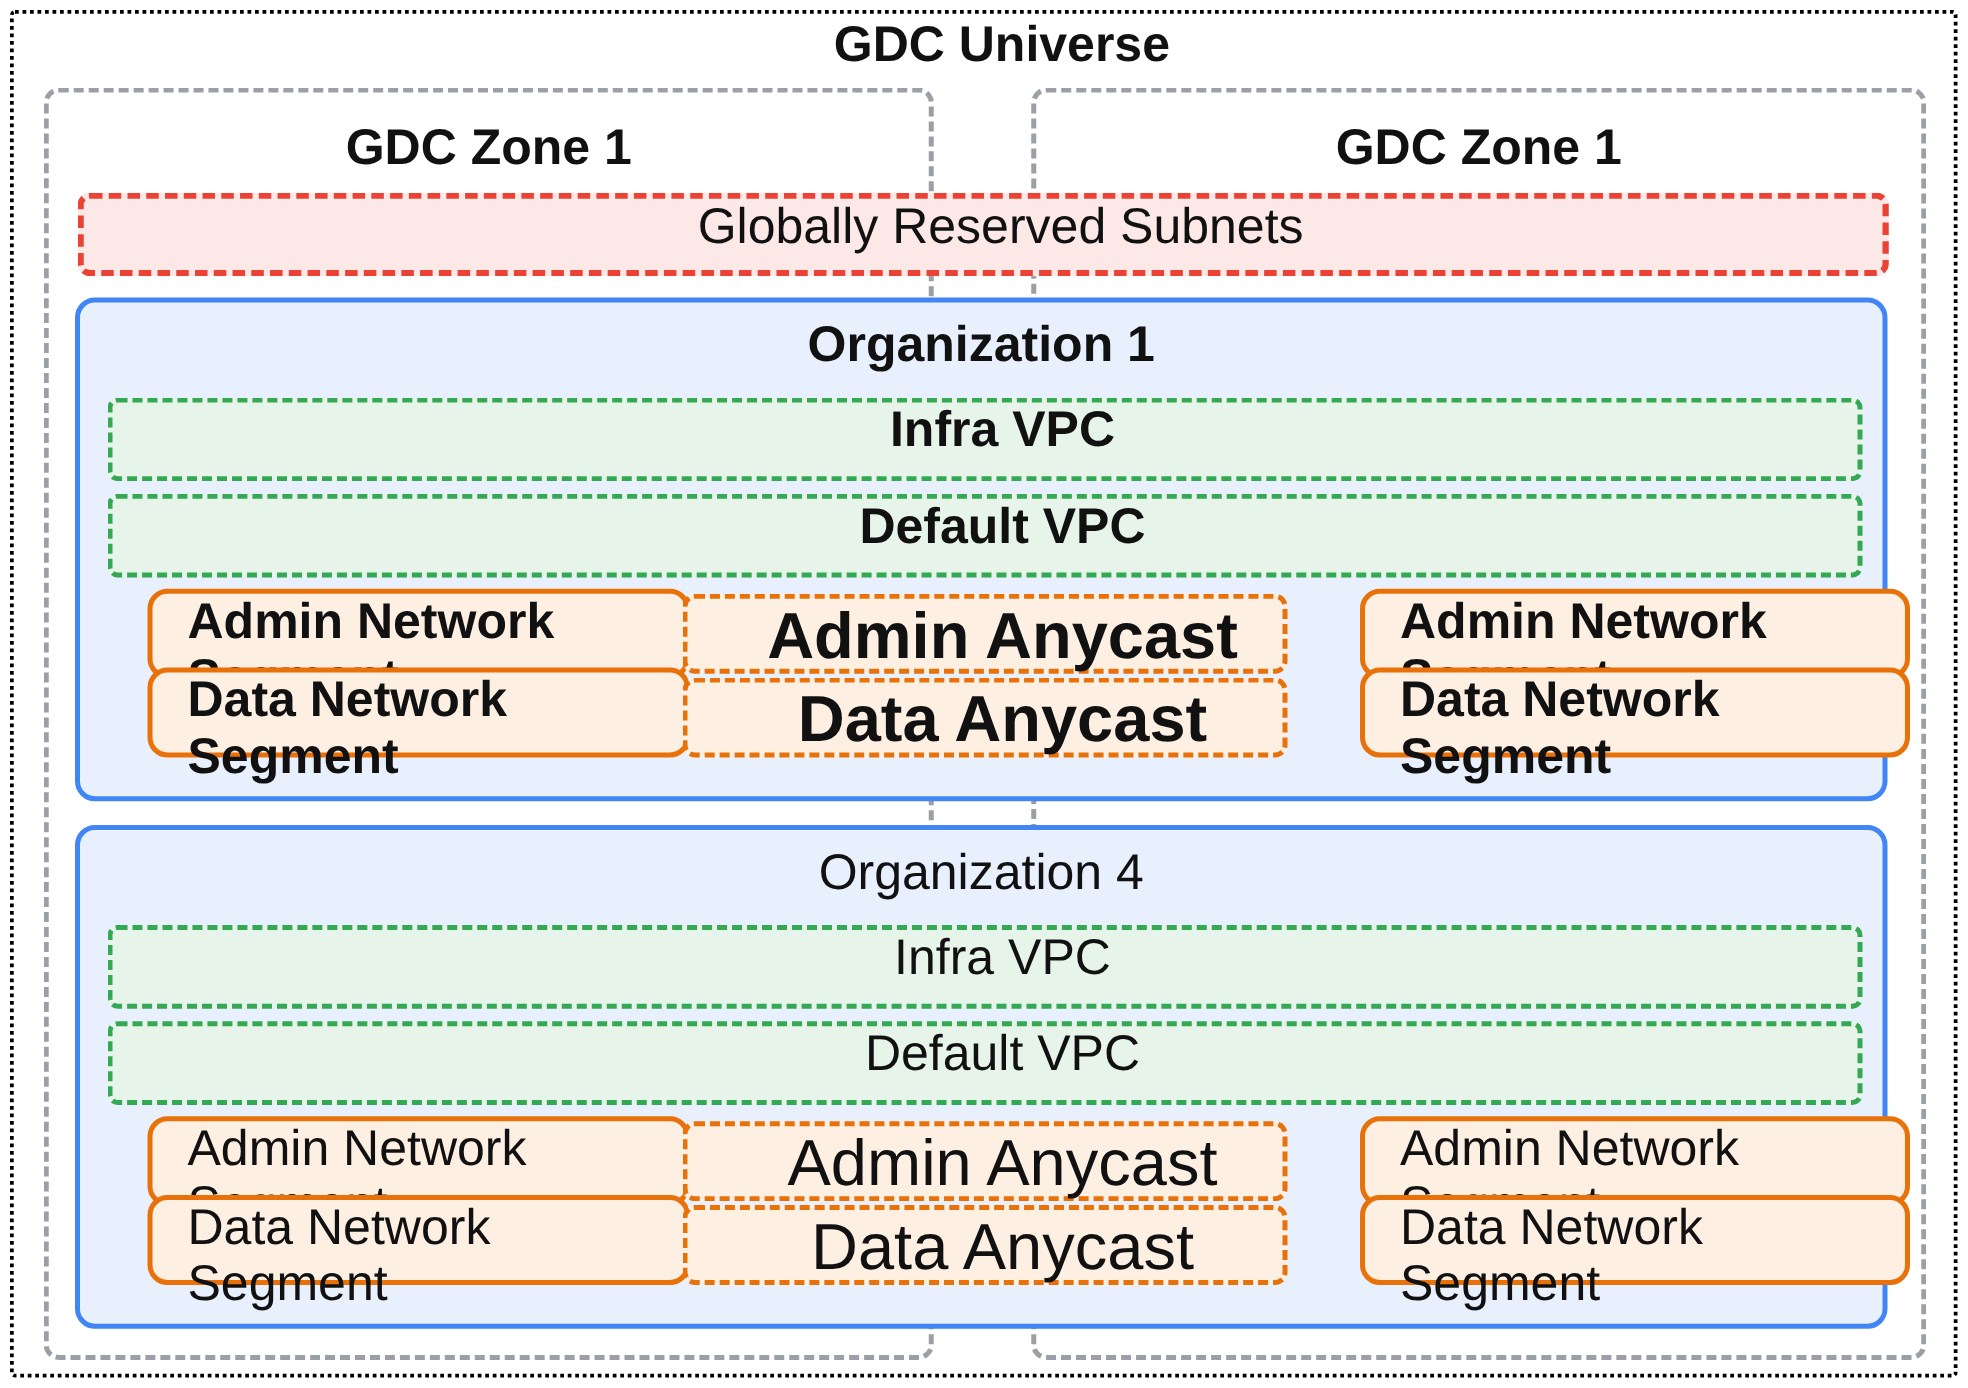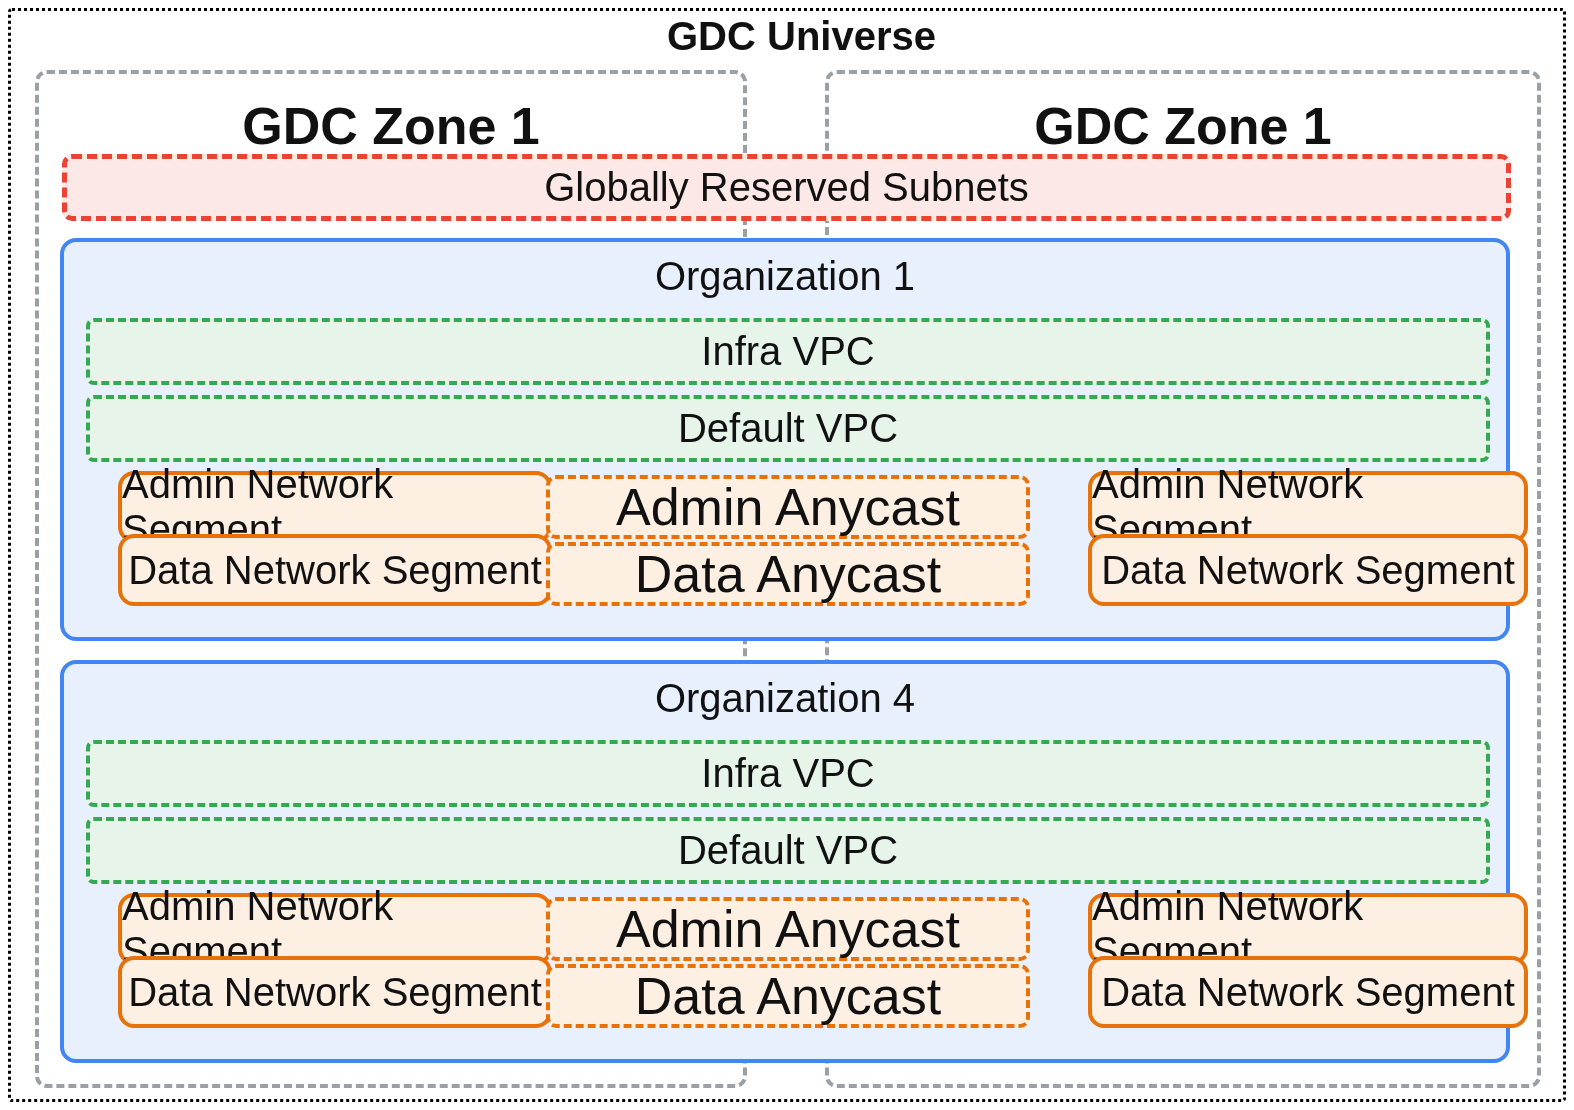--- a/index.html
+++ b/index.html
@@ -3,21 +3,21 @@
 <meta charset="utf-8">
 <style>
   * { box-sizing: border-box; margin: 0; padding: 0; }
   html, body { width: 1574px; height: 1110px; background: #ffffff; }
   body {
     position: relative;
     font-family: "Liberation Sans", sans-serif;
     color: #111111;
   }
   .abs { position: absolute; }
-  .center-text { display: flex; align-items: center; justify-content: center; }
+  .center-text { display: flex; align-items: flex-start; justify-content: center; padding-left: 28px; }
 
   
   .universe {
     left: 8px; top: 8px; width: 1558px; height: 1094px;
     border: 3px dotted #000000;
     border-radius: 4px;
     z-index: 0;
   }
   .universe-title {
     left: 0; right: 0; top: 14px;
@@ -33,42 +33,42 @@
     border: 4px dashed #9aa0a6;
     border-radius: 12px;
     z-index: 1;
     background: transparent;
   }
   .zone-1 { left: 35px;  width: 712px; }
   .zone-2 { left: 825px; width: 716px; }
   .zone-label {
     position: absolute; left: 0; right: 0; top: 22px;
     text-align: center;
-    font-size: 52px; font-weight: bold;
+    font-size: 40px; font-weight: bold;
   }
 
   
   .reserved-subnets {
     left: 62px; top: 154px; width: 1449px; height: 67px;
     border: 5px dashed #ea4335;
     border-radius: 10px;
     background: #fce8e6;
     font-size: 40px;
     z-index: 3;
   }
 
   
   .org {
     left: 60px; width: 1450px; height: 403px;
     border: 4px solid #4285f4;
     border-radius: 16px;
     background: #e8f0fe;
     z-index: 2;
   }
-  .org-1 { top: 238px; }
+  .org-1 { top: 238px; font-weight: bold; }
   .org-2 { top: 660px; }
   .org-label {
     position: absolute; left: 0; right: 0; top: 12px;
     text-align: center;
     font-size: 40px;
   }
 
   
   .vpc {
     left: 22px; width: 1404px; height: 67px;

